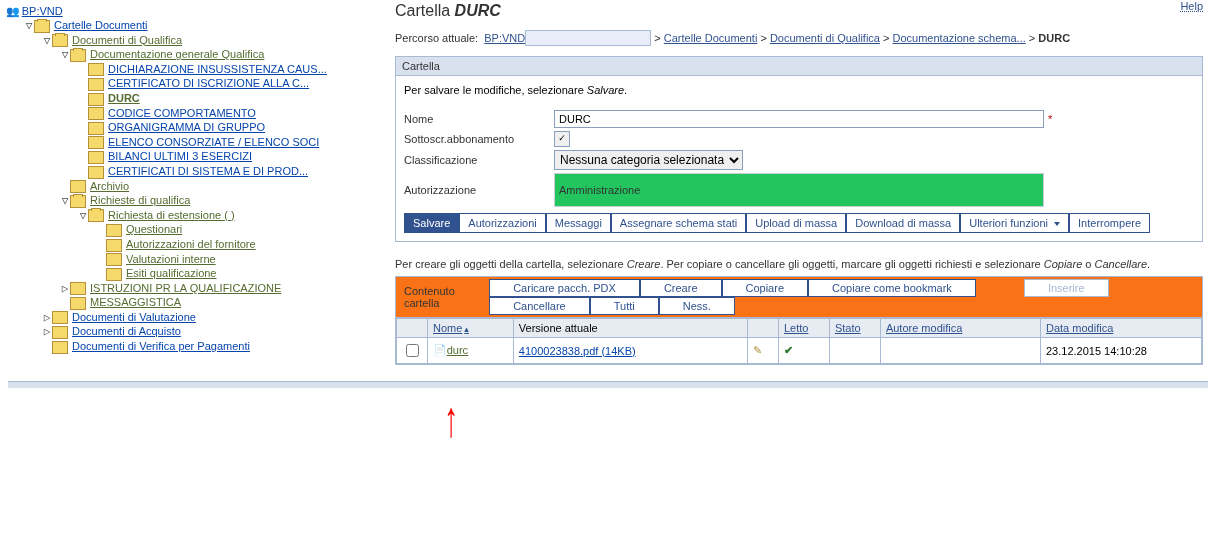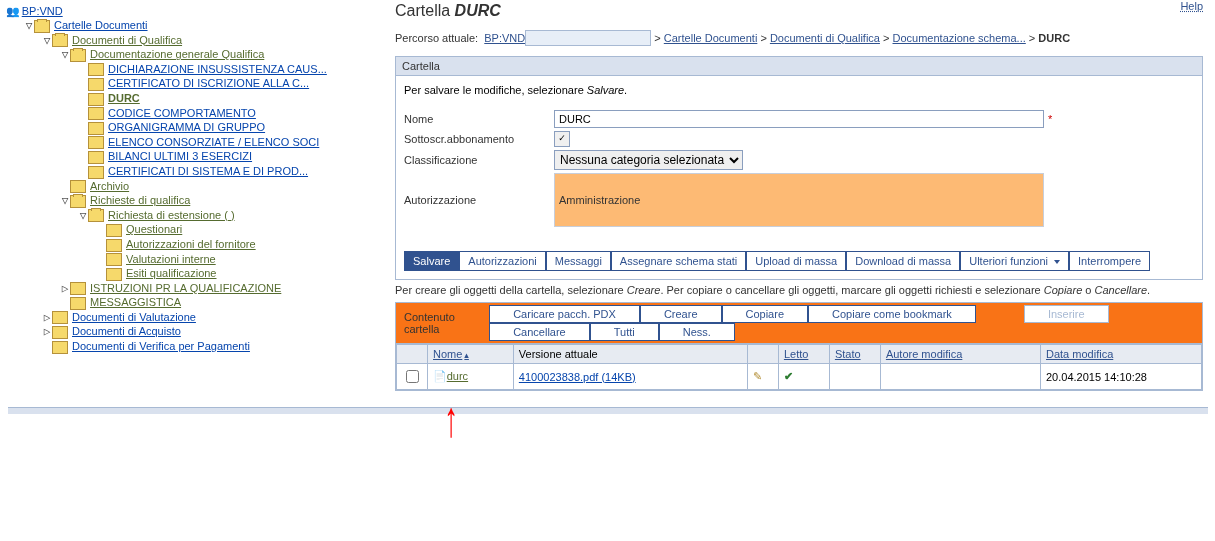--- a/index.html
+++ b/index.html
@@ -27,27 +27,27 @@
 .panel{border:1px solid #A7B9D3;}
 .panel-hdr{background:#D9E1EE;border-bottom:1px solid #A7B9D3;padding:3px 6px;font-size:11px;color:#333;}
 .panel-body{padding:8px;}
 .instr{margin-bottom:14px;font-style:normal;}
 .instr i{font-style:italic;}
 .form-row{display:flex;align-items:center;margin:3px 0;}
 .form-lbl{width:150px;color:#333;}
 .form-input{border:1px solid #8A9EBE;padding:2px 4px;font-size:11px;width:480px;}
 .chk{border:1px solid #8A9EBE;background:#F0F0F0;width:14px;height:14px;display:inline-block;text-align:center;font-size:9px;line-height:12px;}
 .sel{border:1px solid #8A9EBE;font-size:12px;padding:1px;}
-.ro-box{border:1px solid #C7CEDA;background:#fdba74;padding:20px 4px;width:480px;color:#333;}
+.ro-box{border:1px solid #C7CEDA;background:#22c55e;padding:10px 4px;width:480px;color:#333;}
 .req{color:#c00;margin-left:4px;}
-.btn-row{margin-top:24px;}
+.btn-row{margin-top:6px;}
 .btn{display:inline-block;border:1px solid #30528F;background:#fff;color:#30528F;padding:3px 8px;font-size:11px;cursor:pointer;margin-right:0;}
 .btn.primary{background:#30528F;color:#fff;}
 .btn.drop::after{content:"";display:inline-block;margin-left:6px;border-top:4px solid currentColor;border-left:3px solid transparent;border-right:3px solid transparent;vertical-align:middle;}
-.sub-instr{margin:4px 0 6px 0;color:#333;}
+.sub-instr{margin:16px 0 6px 0;color:#333;}
 .sub-instr i{font-style:italic;}
 .tbl-wrap{border:1px solid #A7B9D3;}
 .tbl-hdr{display:flex;align-items:center;background:#f97316;border-bottom:1px solid #A7B9D3;}
 .tbl-hdr .lbl{padding:4px 8px;color:#333;}
 .tbl-hdr .btns{margin-left:auto;padding:2px 4px;}
 .tbl-hdr .btn{padding:2px 23px;}
 .tbl-hdr .btn.disabled{color:#A7B9D3;border-color:#A7B9D3;cursor:default;margin-left:48px;}
 table.grid{width:100%;border-collapse:collapse;}
 table.grid th,table.grid td{border:1px solid #A7B9D3;padding:3px 5px;text-align:left;font-size:11px;vertical-align:middle;}
 table.grid th{background:#E7EBF2;font-weight:normal;}
@@ -191,21 +191,21 @@
           <th style="width:150px"><a>Data modifica</a></th>
         </tr>
         <tr>
           <td class="chkcell"><input type="checkbox" style=""></td>
           <td><span>📄</span><a class="olive">durc</a></td>
           <td><a>4100023838.pdf (14KB)</a></td>
           <td><span class="edit-icon">✎</span></td>
           <td><span class="check-icon">✔</span></td>
           <td></td>
           <td></td>
-          <td>20.04.2015 14:10:28</td>
+          <td>23.12.2015 14:10:28</td>
         </tr>
       </tbody>
         </table>
     </div>
   </div>
 </div>
 
 <div class="arrow-annot"></div>
 <div class="footer-bar"></div>
 

